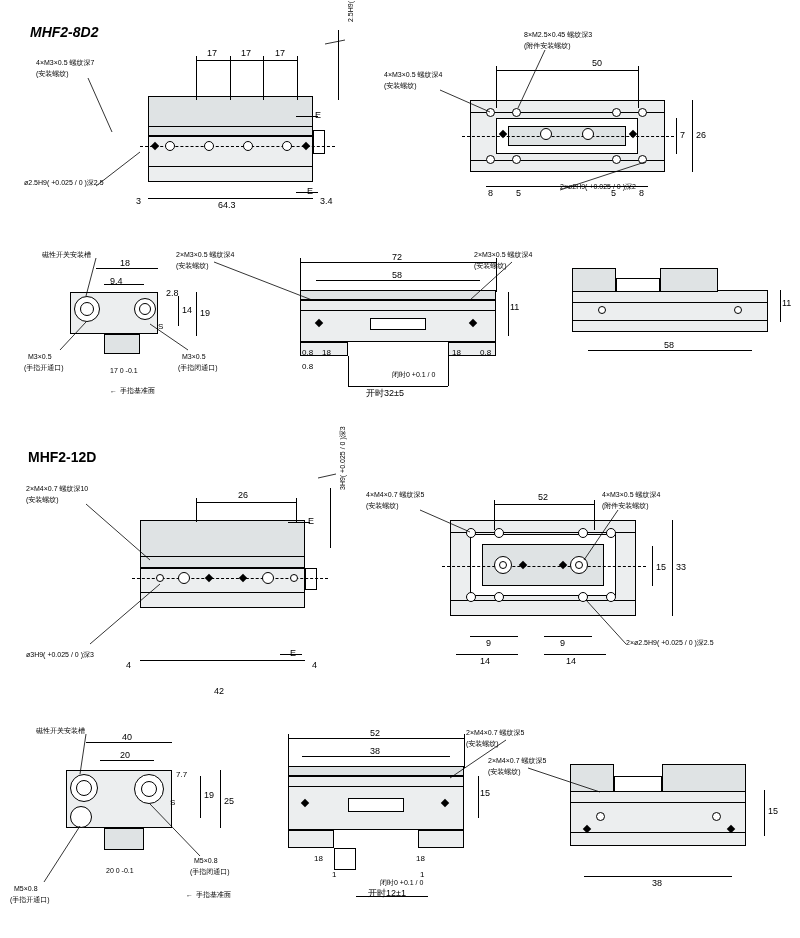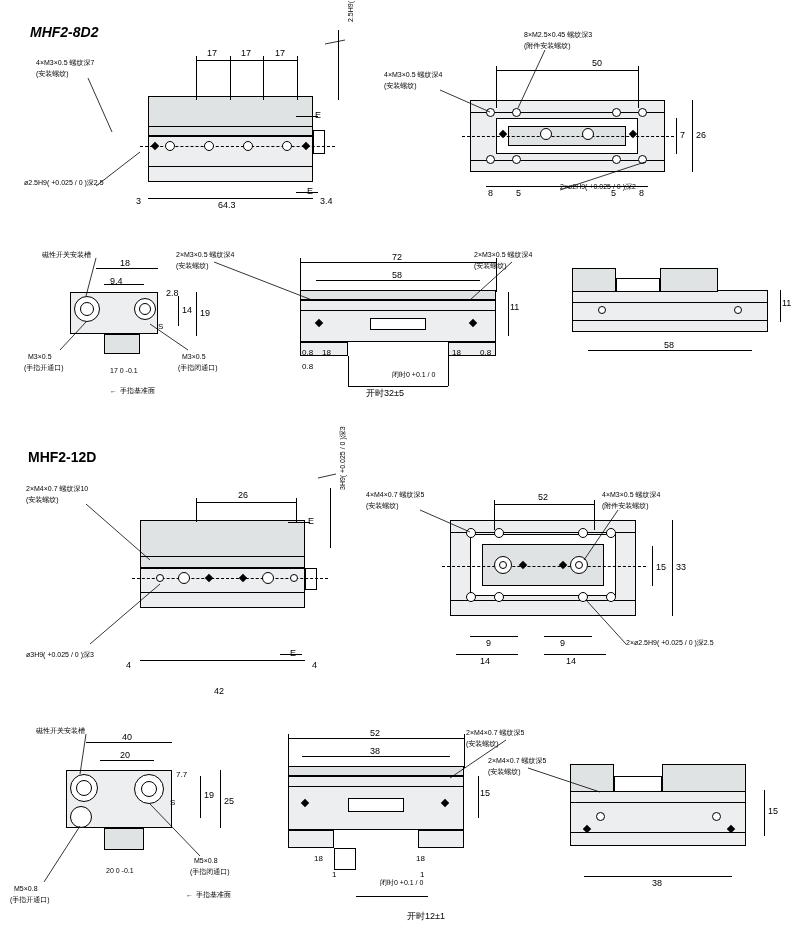--- a/index.html
+++ b/index.html
@@ -358,21 +358,21 @@
   <div class="ln v" style="left:478px;top:776px;height:42px;"></div>
   <div class="t" style="left:480px;top:788px;">15</div>
 
   <div class="t sm" style="left:314px;top:854px;">18</div>
   <div class="t sm" style="left:416px;top:854px;">18</div>
   <div class="t sm" style="left:332px;top:870px;">1</div>
   <div class="t sm" style="left:420px;top:870px;">1</div>
 
   <div class="ln h" style="left:356px;top:896px;width:72px;"></div>
   <div class="t tiny" style="left:380px;top:878px;">闭时0 +0.1 / 0</div>
-  <div class="t" style="left:368px;top:911px;margin-left:39px;">开时12±1</div>
+  <div class="t" style="left:368px;top:888px;">开时12±1</div>
 
   <div class="t tiny" style="left:466px;top:728px;">2×M4×0.7 螺纹深5</div>
   <div class="t tiny" style="left:466px;top:739px;">(安装螺纹)</div>
   <div class="t tiny" style="left:488px;top:756px;">2×M4×0.7 螺纹深5</div>
   <div class="t tiny" style="left:488px;top:767px;">(安装螺纹)</div>
 
   <div class="box fill2" style="left:570px;top:790px;width:176px;height:56px;"></div>
   <div class="box white" style="left:614px;top:776px;width:48px;height:16px;"></div>
   <div class="box fill" style="left:570px;top:764px;width:44px;height:28px;"></div>
   <div class="box fill" style="left:662px;top:764px;width:84px;height:28px;"></div>

